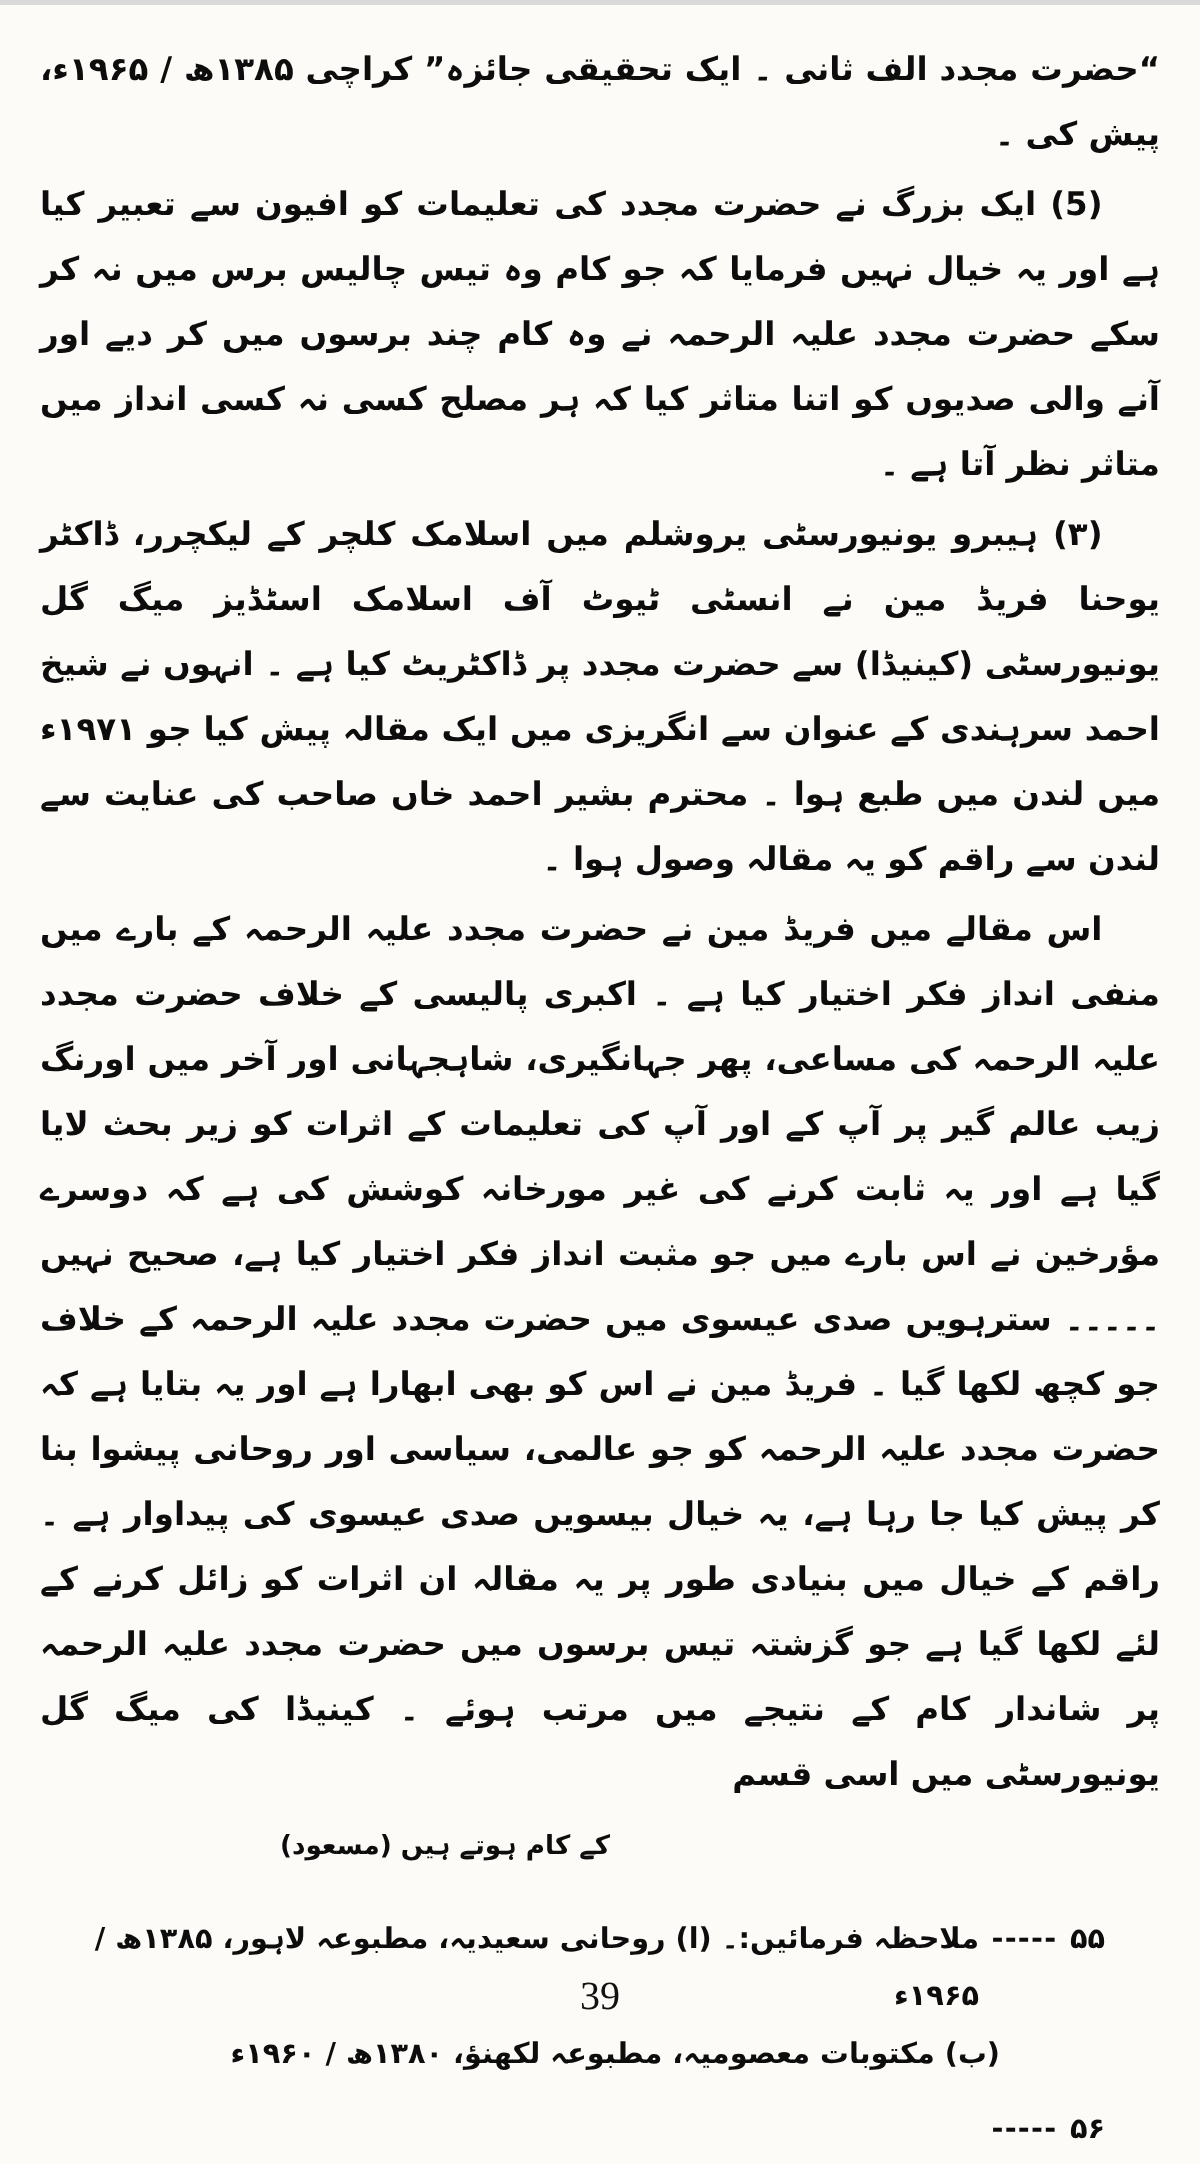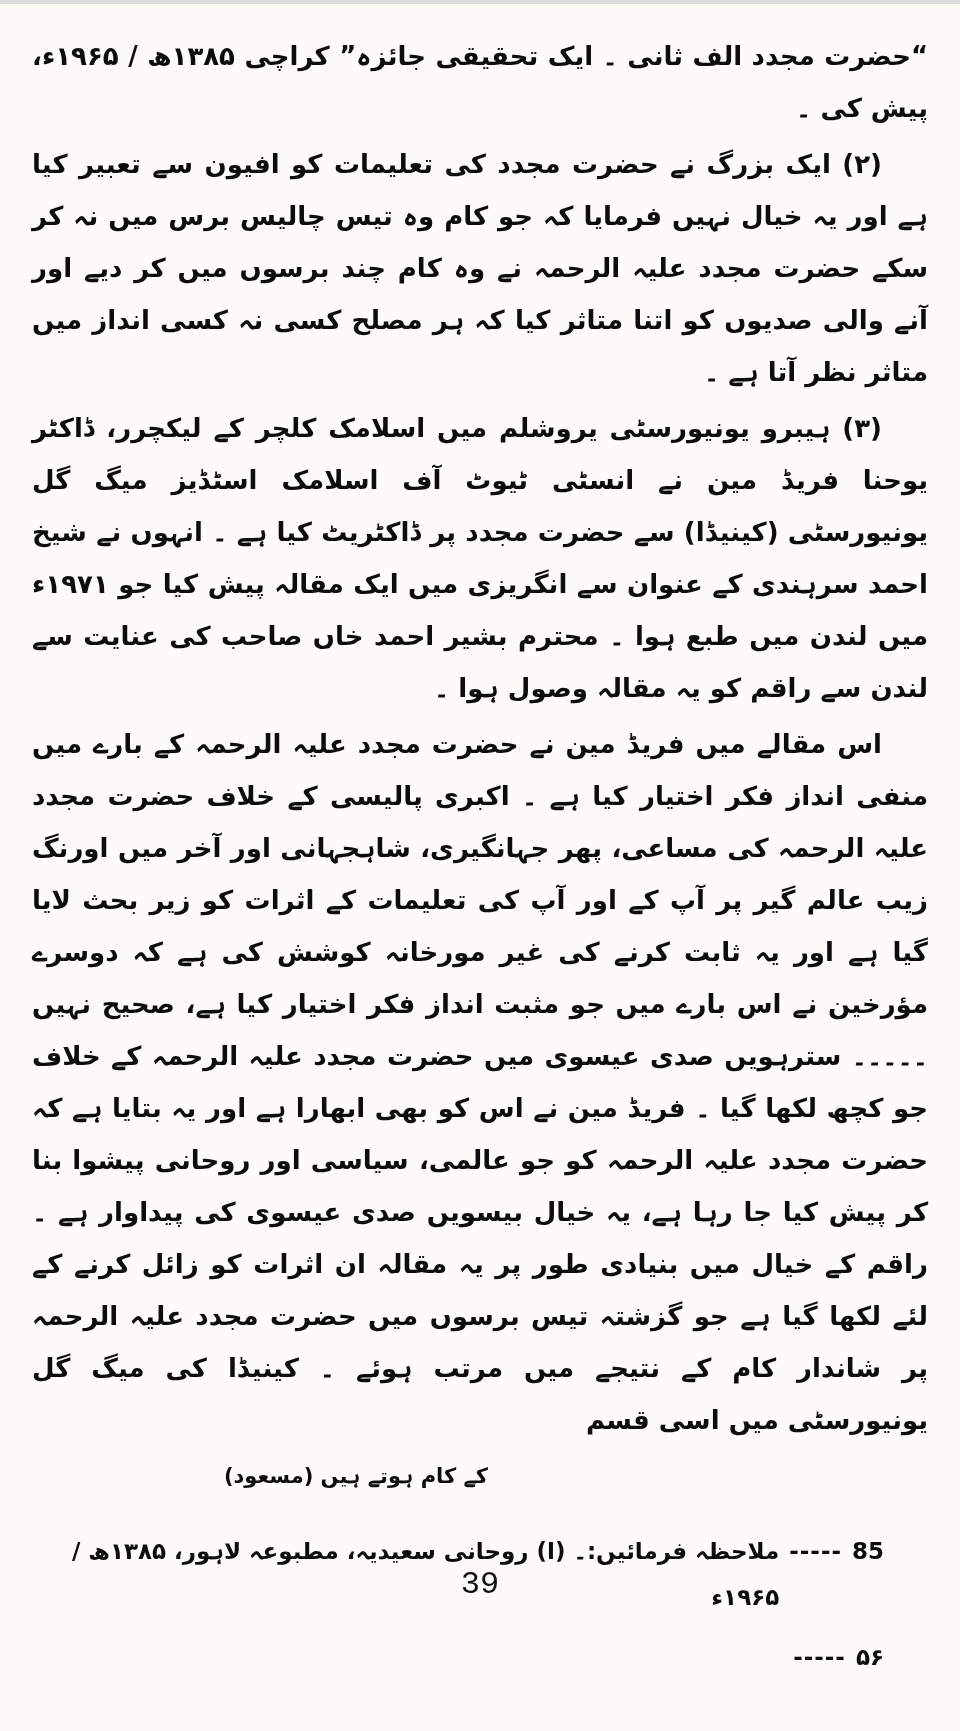--- a/index.html
+++ b/index.html
@@ -68,50 +68,51 @@
   .fn-body {
     flex: 1 1 auto;
   }
   .fn-cont {
     margin-right: 84px;
   }
   .page-number {
     position: absolute;
     left: 0;
     right: 0;
-    bottom: 132px;
+    bottom: 120px;
     text-align: center;
-    font-family: Liberation Mono, monospace;
+    font-family: Liberation Serif, serif;
     font-size: 32px;
     color: #111;
     direction: ltr;
   }
 </style>
 </head>
 <body>
 
 <div class="page">
 
   <div class="body-text">
     <p>“حضرت مجدد الف ثانی ۔ ایک تحقیقی جائزہ” کراچی ۱۳۸۵ھ / ۱۹۶۵ء، پیش کی ۔</p>
-    <p class="indent">(۲) ایک بزرگ نے حضرت مجدد کی تعلیمات کو افیون سے تعبیر کیا ہے اور یہ خیال نہیں فرمایا کہ جو کام وہ تیس چالیس برس میں نہ کر سکے حضرت مجدد علیہ الرحمہ نے وہ کام چند برسوں میں کر دیے اور آنے والی صدیوں کو اتنا متاثر کیا کہ ہر مصلح کسی نہ کسی انداز میں متاثر نظر آتا ہے ۔</p>
+    <p class="indent">(5) ایک بزرگ نے حضرت مجدد کی تعلیمات کو افیون سے تعبیر کیا ہے اور یہ خیال نہیں فرمایا کہ جو کام وہ تیس چالیس برس میں نہ کر سکے حضرت مجدد علیہ الرحمہ نے وہ کام چند برسوں میں کر دیے اور آنے والی صدیوں کو اتنا متاثر کیا کہ ہر مصلح کسی نہ کسی انداز میں متاثر نظر آتا ہے ۔</p>
     <p class="indent">(۳) ہیبرو یونیورسٹی یروشلم میں اسلامک کلچر کے لیکچرر، ڈاکٹر یوحنا فریڈ مین نے انسٹی ٹیوٹ آف اسلامک اسٹڈیز میگ گل یونیورسٹی (کینیڈا) سے حضرت مجدد پر ڈاکٹریٹ کیا ہے ۔ انہوں نے شیخ احمد سرہندی کے عنوان سے انگریزی میں ایک مقالہ پیش کیا جو ۱۹۷۱ء میں لندن میں طبع ہوا ۔ محترم بشیر احمد خاں صاحب کی عنایت سے لندن سے راقم کو یہ مقالہ وصول ہوا ۔</p>
     <p class="indent">اس مقالے میں فریڈ مین نے حضرت مجدد علیہ الرحمہ کے بارے میں منفی انداز فکر اختیار کیا ہے ۔ اکبری پالیسی کے خلاف حضرت مجدد علیہ الرحمہ کی مساعی، پھر جہانگیری، شاہجہانی اور آخر میں اورنگ زیب عالم گیر پر آپ کے اور آپ کی تعلیمات کے اثرات کو زیر بحث لایا گیا ہے اور یہ ثابت کرنے کی غیر مورخانہ کوشش کی ہے کہ دوسرے مؤرخین نے اس بارے میں جو مثبت انداز فکر اختیار کیا ہے، صحیح نہیں ۔۔۔۔۔ سترہویں صدی عیسوی میں حضرت مجدد علیہ الرحمہ کے خلاف جو کچھ لکھا گیا ۔ فریڈ مین نے اس کو بھی ابھارا ہے اور یہ بتایا ہے کہ حضرت مجدد علیہ الرحمہ کو جو عالمی، سیاسی اور روحانی پیشوا بنا کر پیش کیا جا رہا ہے، یہ خیال بیسویں صدی عیسوی کی پیداوار ہے ۔ راقم کے خیال میں بنیادی طور پر یہ مقالہ ان اثرات کو زائل کرنے کے لئے لکھا گیا ہے جو گزشتہ تیس برسوں میں حضرت مجدد علیہ الرحمہ پر شاندار کام کے نتیجے میں مرتب ہوئے ۔ کینیڈا کی میگ گل یونیورسٹی میں اسی قسم</p>
   </div>
 
   <div class="closing-line">کے کام ہوتے ہیں (مسعود)</div>
 
   <div class="footnotes">
 
     <div class="footnote">
       <div class="fn-first">
-        <span class="fn-num">85</span>
+        <span class="fn-num">۵۵</span>
         <span class="fn-dashes">-----</span>
         <span class="fn-body">ملاحظہ فرمائیں:۔ (ا) روحانی سعیدیہ، مطبوعہ لاہور، ۱۳۸۵ھ / ۱۹۶۵ء</span>
       </div>
+      <div class="fn-cont">(ب) مکتوبات معصومیہ، مطبوعہ لکھنؤ، ۱۳۸۰ھ / ۱۹۶۰ء</div>
     </div>
 
     <div class="footnote">
       <div class="fn-first">
         <span class="fn-num">۵۶</span>
         <span class="fn-dashes">-----</span>
       </div>
     </div>
 
   </div>

